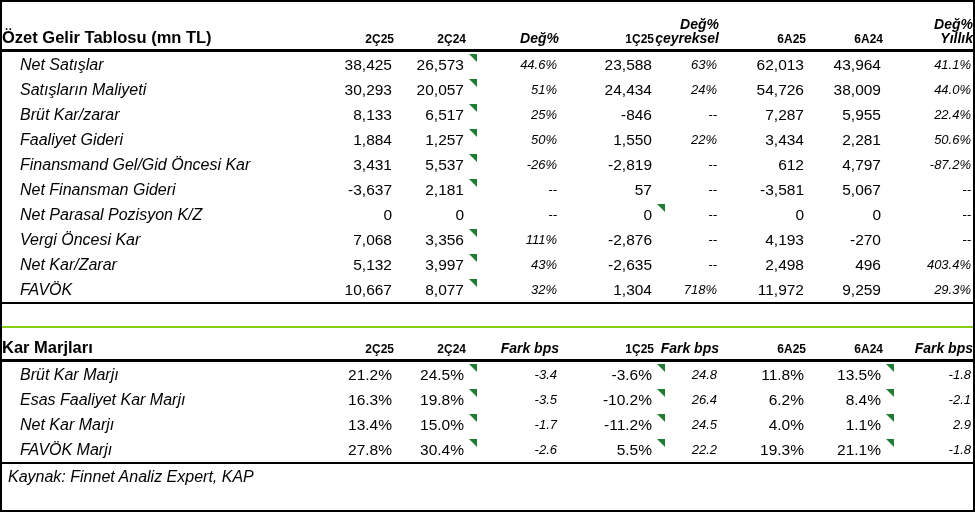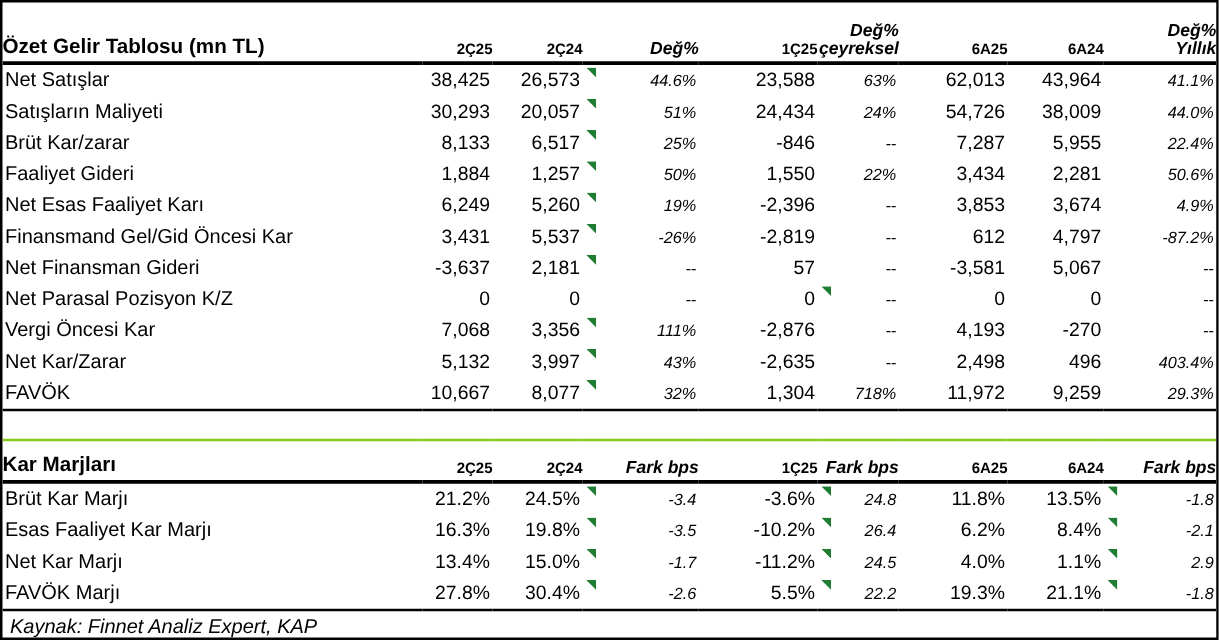--- a/index.html
+++ b/index.html
@@ -8,21 +8,21 @@
   table{border-collapse:collapse;table-layout:fixed;width:971px;}
   th,td{white-space:nowrap;overflow:visible;padding:0;position:relative;vertical-align:middle;}
   
   thead th{font-weight:bold;text-align:right;vertical-align:bottom;padding-bottom:3px;font-size:12px;line-height:1.05;}
   thead th.title-cell{text-align:left;padding-left:0;font-size:16.5px;}
   thead th.italic-col{font-style:italic;font-size:14px;white-space:pre-line;}
   #income-table thead th{height:44px;border-bottom:3px solid #000;}
   #margins-table thead th{height:28px;border-top:2px solid #84cc16;border-bottom:3px solid #000;}
   
   tbody td{height:25px;font-size:15.5px;text-align:right;padding-right:2px;}
-  tbody td.row-label{text-align:left;padding-left:2px;font-size:16px;}
+  tbody td.row-label{text-align:left;padding-left:18px;font-size:16px;font-style:italic;}
   tbody td.italic-col{font-style:italic;font-size:13px;}
   #income-table tbody tr:last-child td{border-bottom:2px solid #000;}
   #margins-table tbody tr:last-child td{border-bottom:2px solid #000;}
   .gap-row{height:22px;}
   .source-row{height:26px;display:flex;align-items:center;padding-left:6px;font-style:italic;font-size:16px;}
   .tri{position:absolute;width:8px;height:8px;right:-11px;top:2px;clip-path:polygon(0 0,100% 0,100% 100%);}
 </style>
 </head>
 <body>
 
@@ -94,31 +94,20 @@
           <td>1,884</td>
           <td>1,257<span class="tri" style="background: rgb(30, 125, 51);"></span></td>
           <td class="italic-col">50%</td>
           <td>1,550</td>
           <td class="italic-col">22%</td>
           <td>3,434</td>
           <td>2,281</td>
           <td class="italic-col">50.6%</td>
         </tr>
         <tr>
-          <td class="row-label">Net Esas Faaliyet Karı</td>
-          <td>6,249</td>
-          <td>5,260<span class="tri" style="background: rgb(30, 125, 51);"></span></td>
-          <td class="italic-col">19%</td>
-          <td>-2,396</td>
-          <td class="italic-col">--</td>
-          <td>3,853</td>
-          <td>3,674</td>
-          <td class="italic-col">4.9%</td>
-        </tr>
-        <tr>
           <td class="row-label">Finansmand Gel/Gid Öncesi Kar</td>
           <td>3,431</td>
           <td>5,537<span class="tri" style="background: rgb(30, 125, 51);"></span></td>
           <td class="italic-col">-26%</td>
           <td>-2,819</td>
           <td class="italic-col">--</td>
           <td>612</td>
           <td>4,797</td>
           <td class="italic-col">-87.2%</td>
         </tr>

